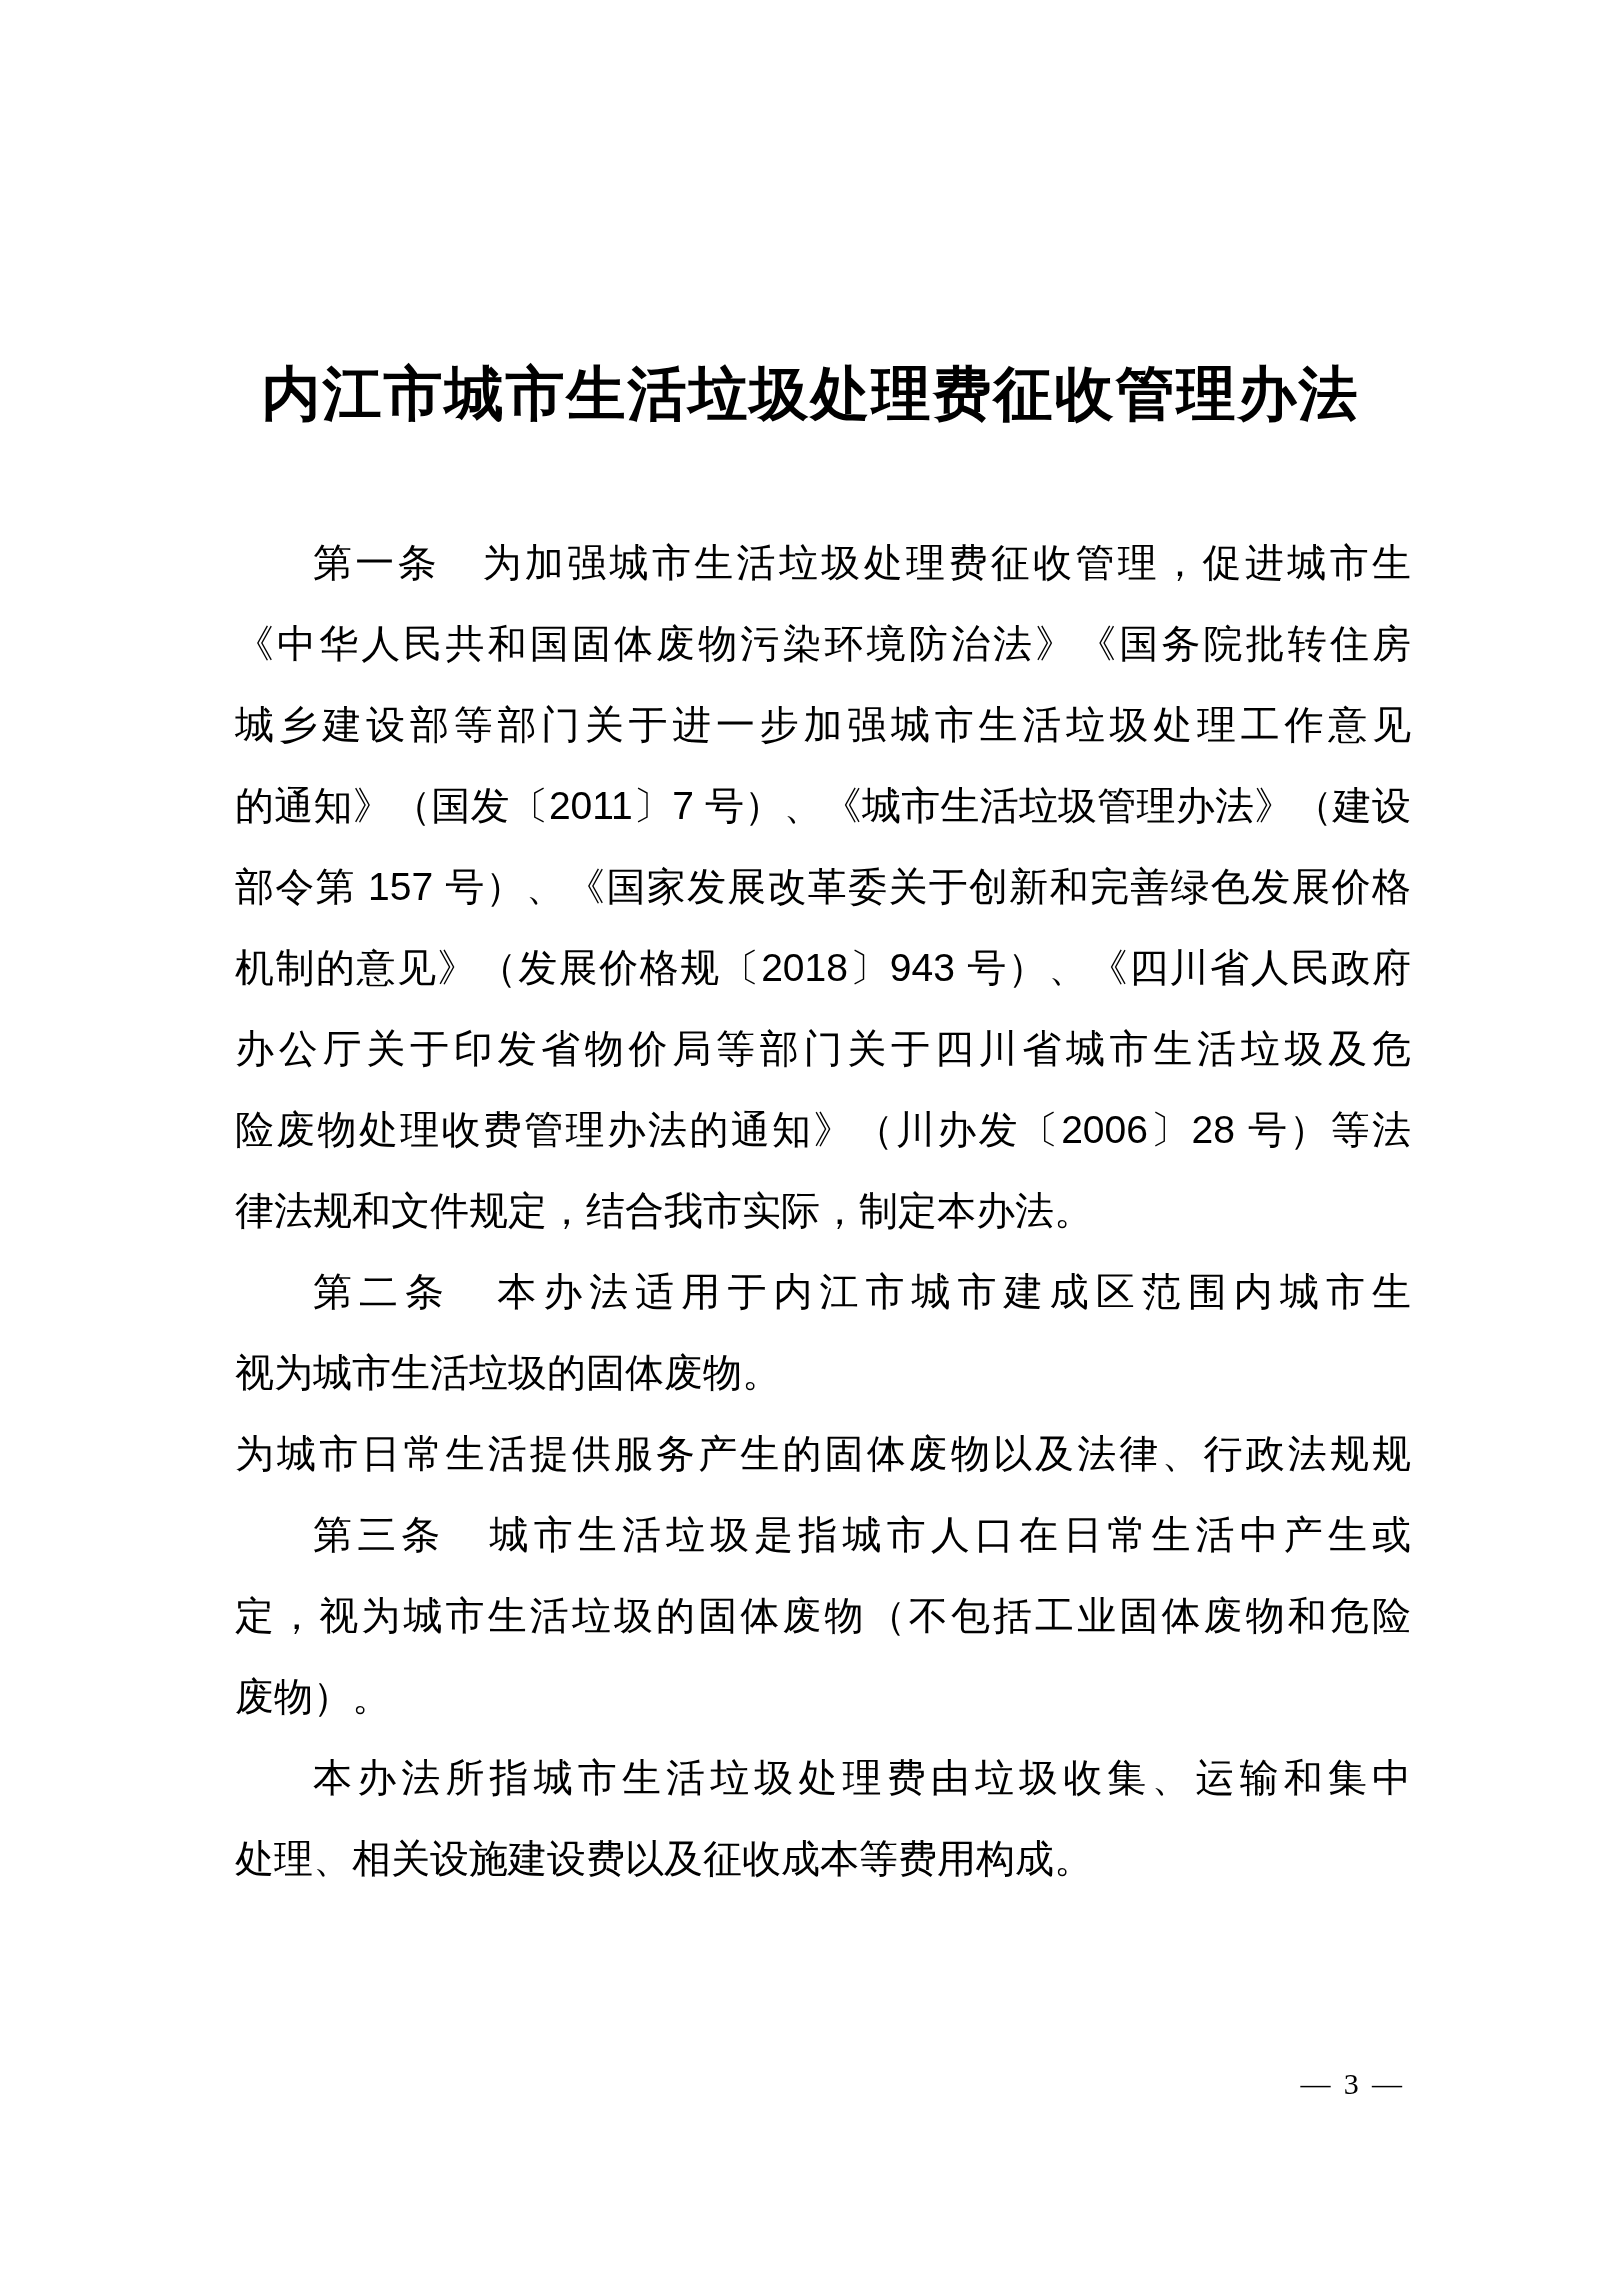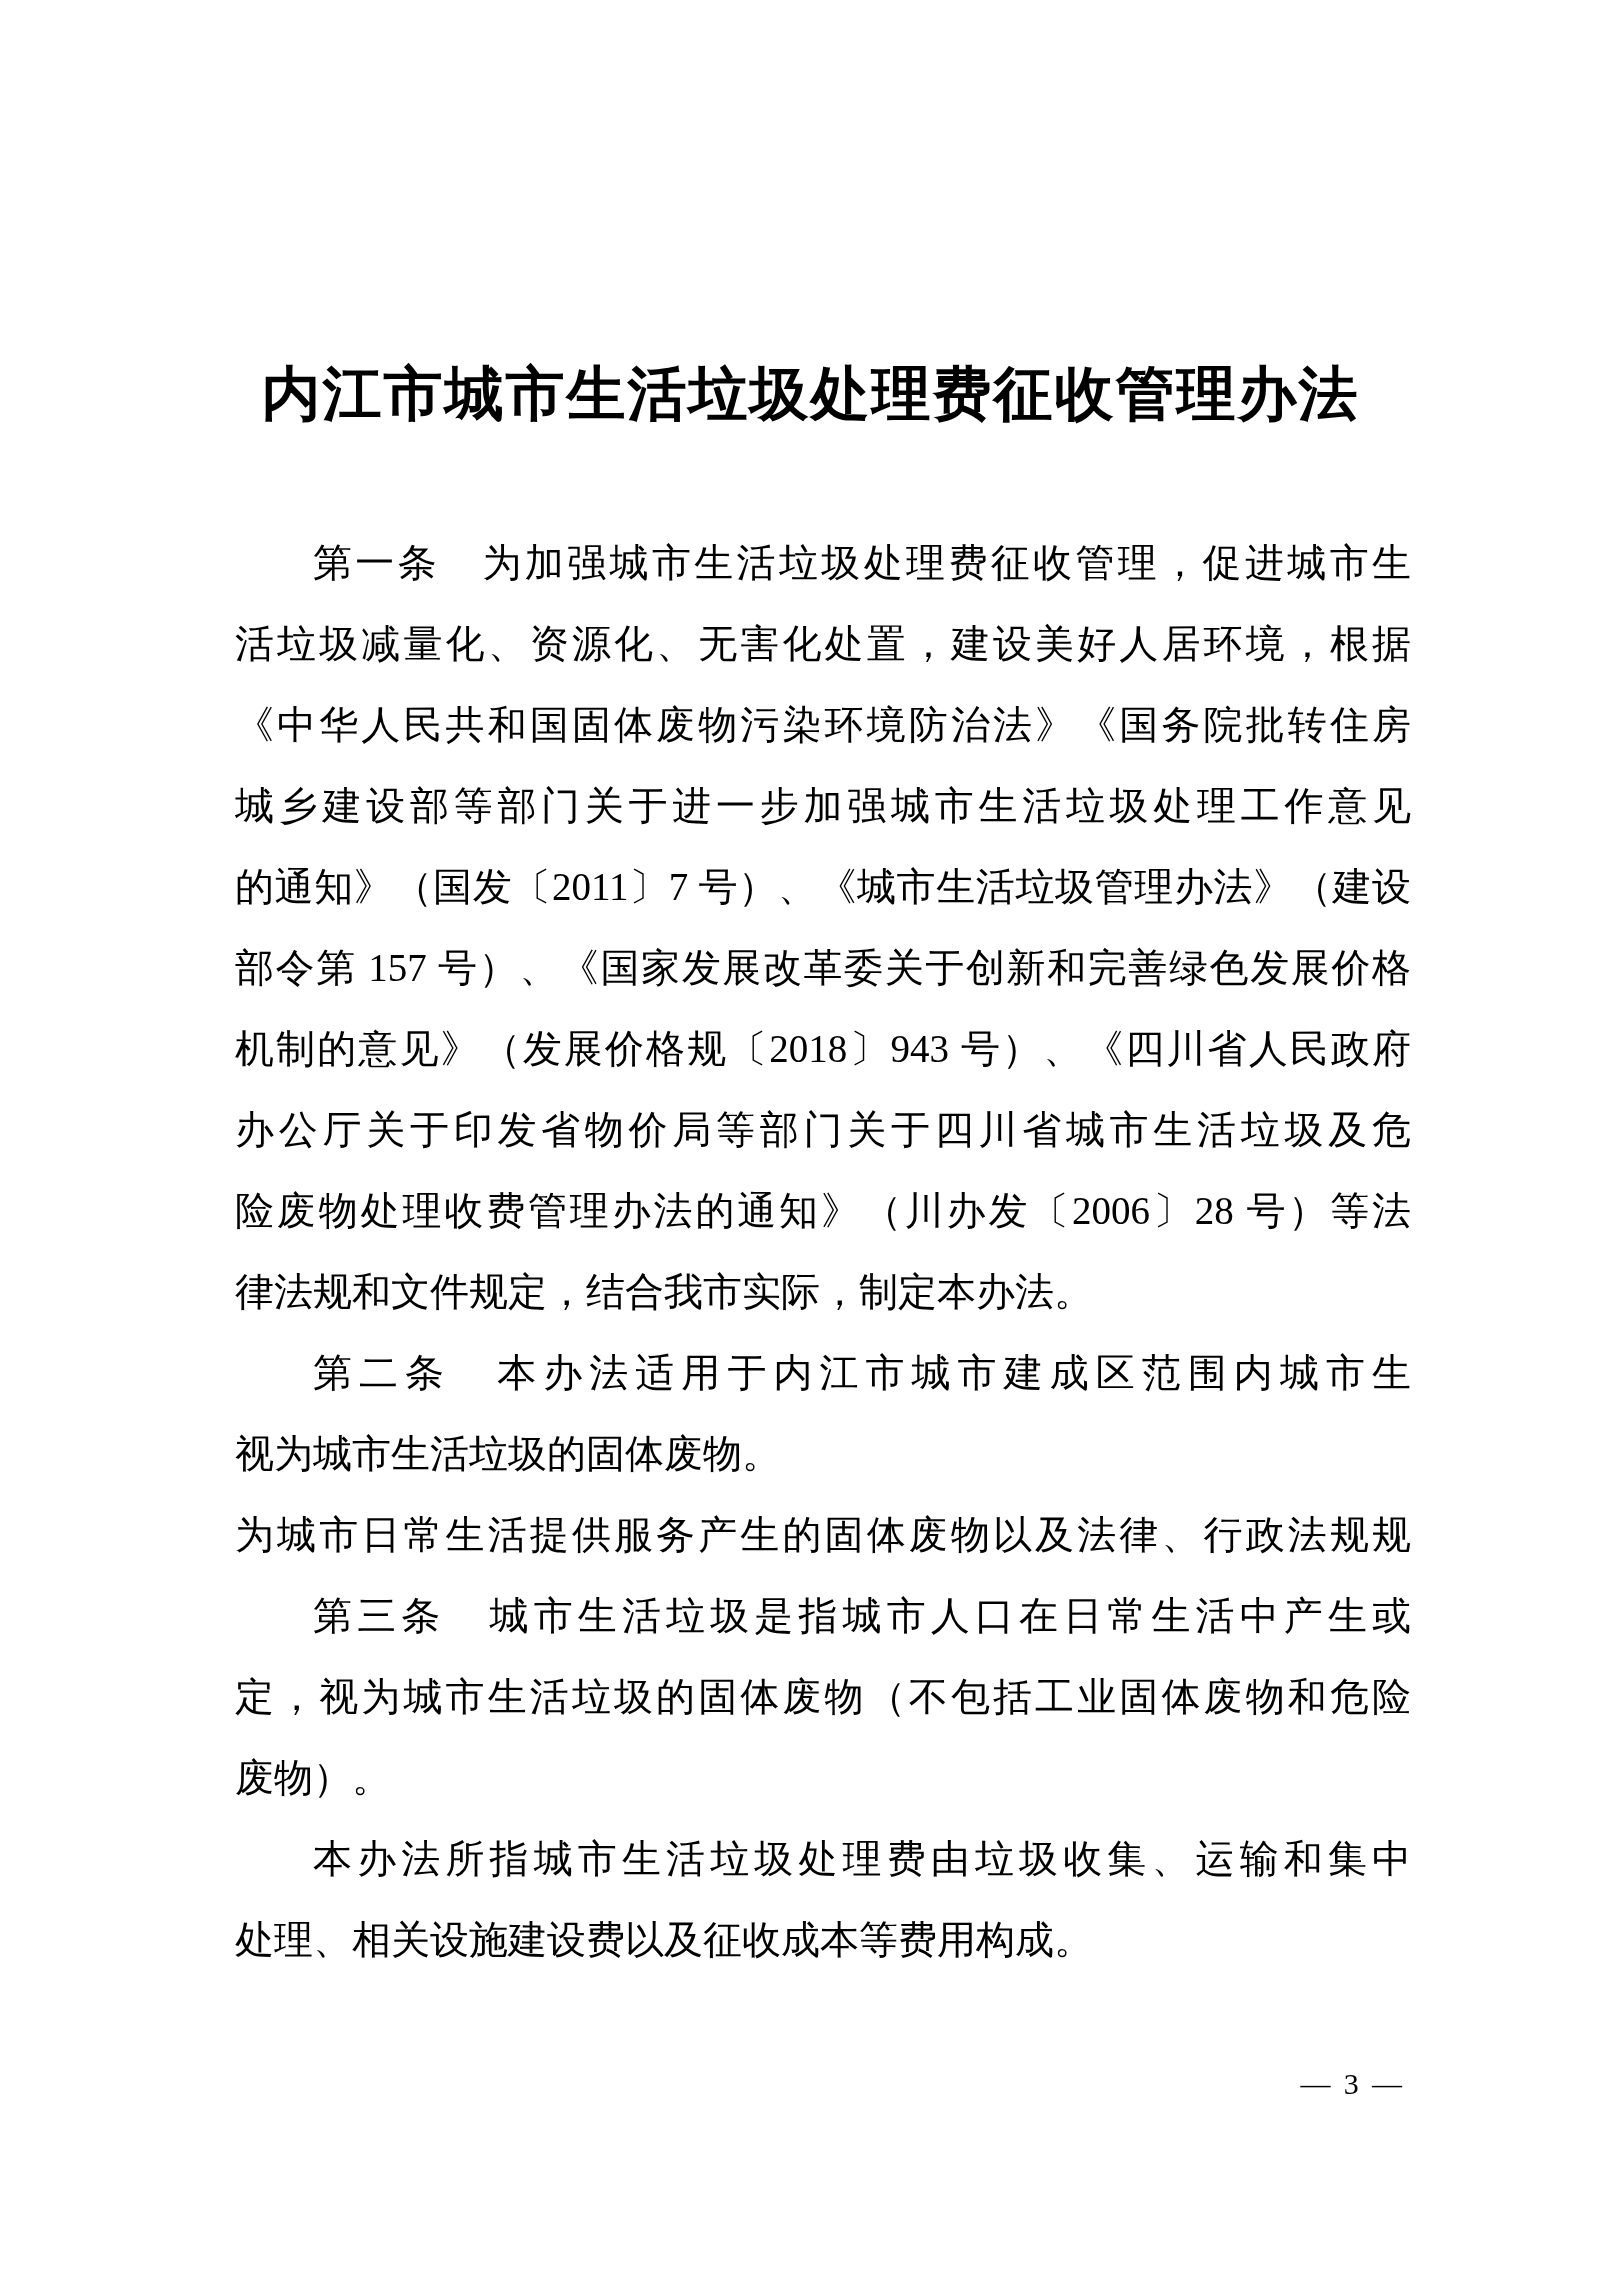--- a/index.html
+++ b/index.html
@@ -29,21 +29,21 @@
     line-height: 71px;
     letter-spacing: 2px;
     color: #000000;
     white-space: nowrap;
   }
   .body-text {
     position: absolute;
     left: 235px;
     top: 522px;
     width: 1176px;
-    font-family: Liberation Serif, serif;
+    font-family: Liberation Sans, sans-serif;
     font-size: 39px;
     line-height: 81px;
     color: #000000;
   }
   .line {
     height: 81px;
     overflow: visible;
     text-align: justify;
     text-align-last: justify;
     text-justify: inter-character;
@@ -70,21 +70,20 @@
 </style>
 </head>
 <body>
 
 <div class="page">
 
   <h1 class="title">内江市城市生活垃圾处理费征收管理办法</h1>
 
   <div class="body-text">
     <div class="line indent">第一条　为加强城市生活垃圾处理费征收管理，促进城市生</div>
-    <div class="line">活垃圾减量化、资源化、无害化处置，建设美好人居环境，根据</div>
     <div class="line">《中华人民共和国固体废物污染环境防治法》《国务院批转住房</div>
     <div class="line">城乡建设部等部门关于进一步加强城市生活垃圾处理工作意见</div>
     <div class="line">的通知》（国发〔2011〕7 号）、《城市生活垃圾管理办法》（建设</div>
     <div class="line">部令第 157 号）、《国家发展改革委关于创新和完善绿色发展价格</div>
     <div class="line">机制的意见》（发展价格规〔2018〕943 号）、《四川省人民政府</div>
     <div class="line">办公厅关于印发省物价局等部门关于四川省城市生活垃圾及危</div>
     <div class="line">险废物处理收费管理办法的通知》（川办发〔2006〕28 号）等法</div>
     <div class="line short">律法规和文件规定，结合我市实际，制定本办法。</div>
     <div class="line indent">第二条　本办法适用于内江市城市建成区范围内城市生</div>
     <div class="line short">视为城市生活垃圾的固体废物。</div>

